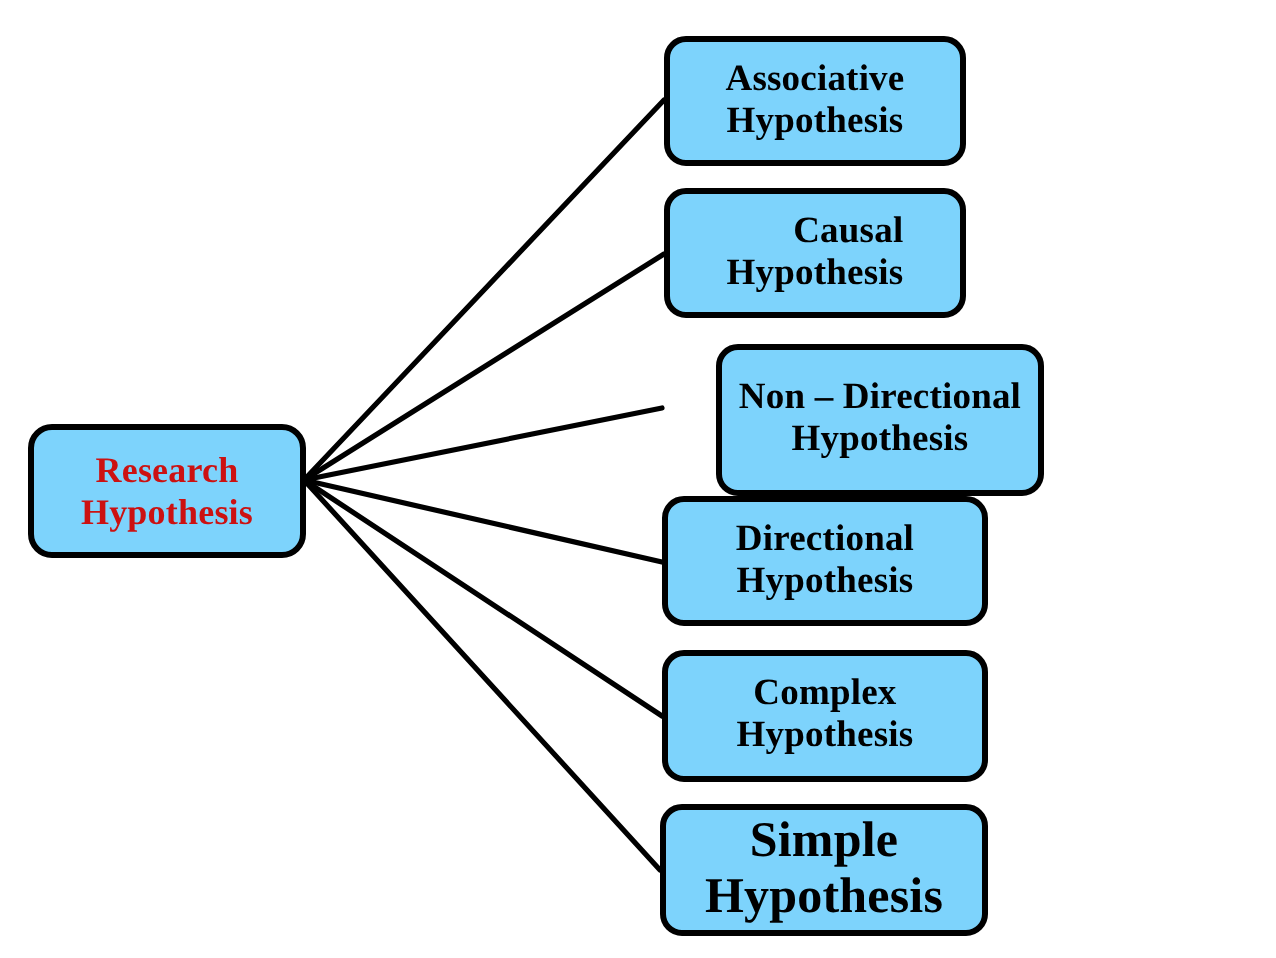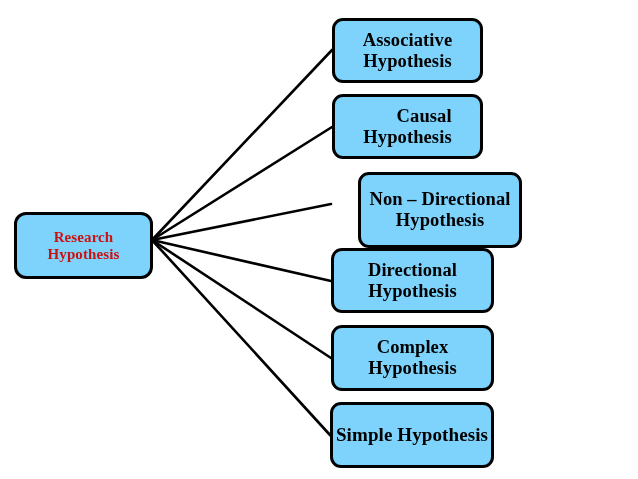--- a/index.html
+++ b/index.html
@@ -44,34 +44,34 @@
   
   #root-node {
     left: 14px;
     top: 212px;
     width: 139px;
     height: 67px;
     border-radius: 12px;
   }
   #root-node .node-label {
     color: #cc1111;
-    font-size: 15px;
+    font-size: 18px;
   }
   
   .branch-node .node-label {
     color: #000000;
     font-size: 18.5px;
   }
   #branch-node-0 { left: 332px; top: 18px;  width: 151px; height: 65px; }
   #branch-node-1 { left: 332px; top: 94px;  width: 151px; height: 65px; text-align: right; }
   #branch-node-2 { left: 348px; top: 172px; width: 164px; height: 76px; margin-left: 10px; }
   #branch-node-3 { left: 331px; top: 248px; width: 163px; height: 65px; text-align: center; }
   #branch-node-4 { left: 331px; top: 325px; width: 163px; height: 66px; }
   #branch-node-5 { left: 330px; top: 402px; width: 164px; height: 66px; }
-  #branch-node-5 .node-label { font-size: 19px; }
+  #branch-node-5 .node-label { font-size: 25px; }
 </style>
 </head>
 <body>
 
 <div id="diagram-canvas">
 
   <svg id="connector-layer" viewBox="0 0 638 479" width="638" height="479" aria-hidden="true">
     <g stroke="#000000" stroke-width="2.6" fill="none" stroke-linecap="round">
       <line x1="152" y1="240" x2="332" y2="50"></line>
       <line x1="152" y1="240" x2="332" y2="127"></line>

